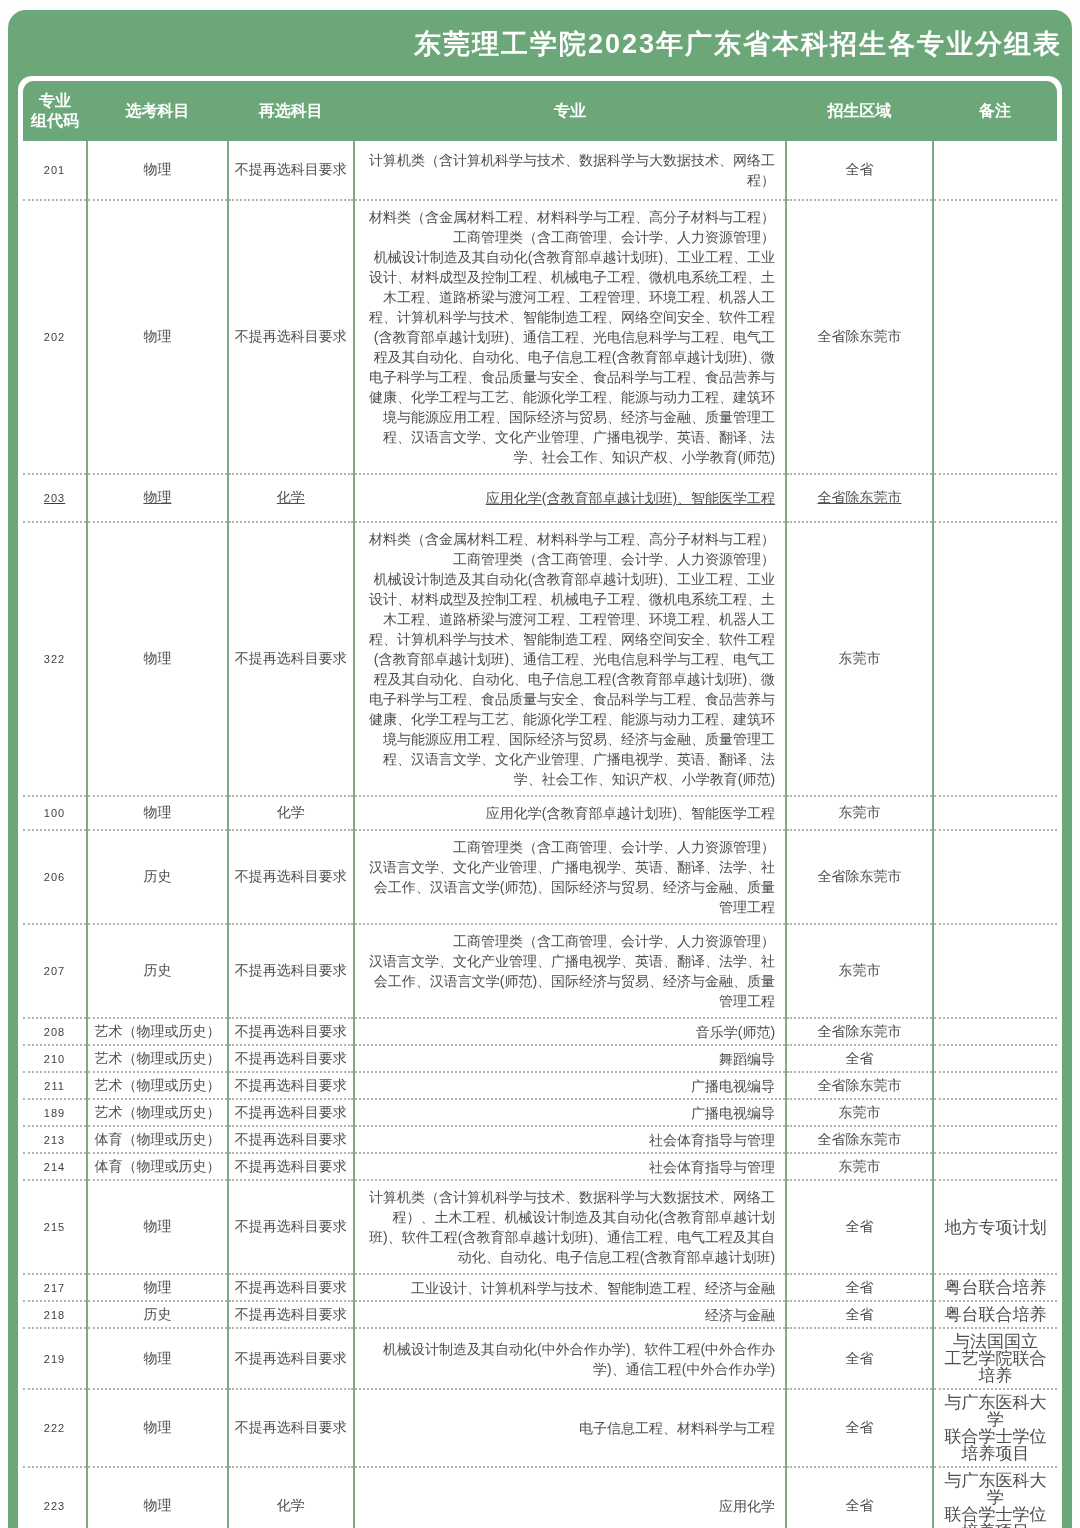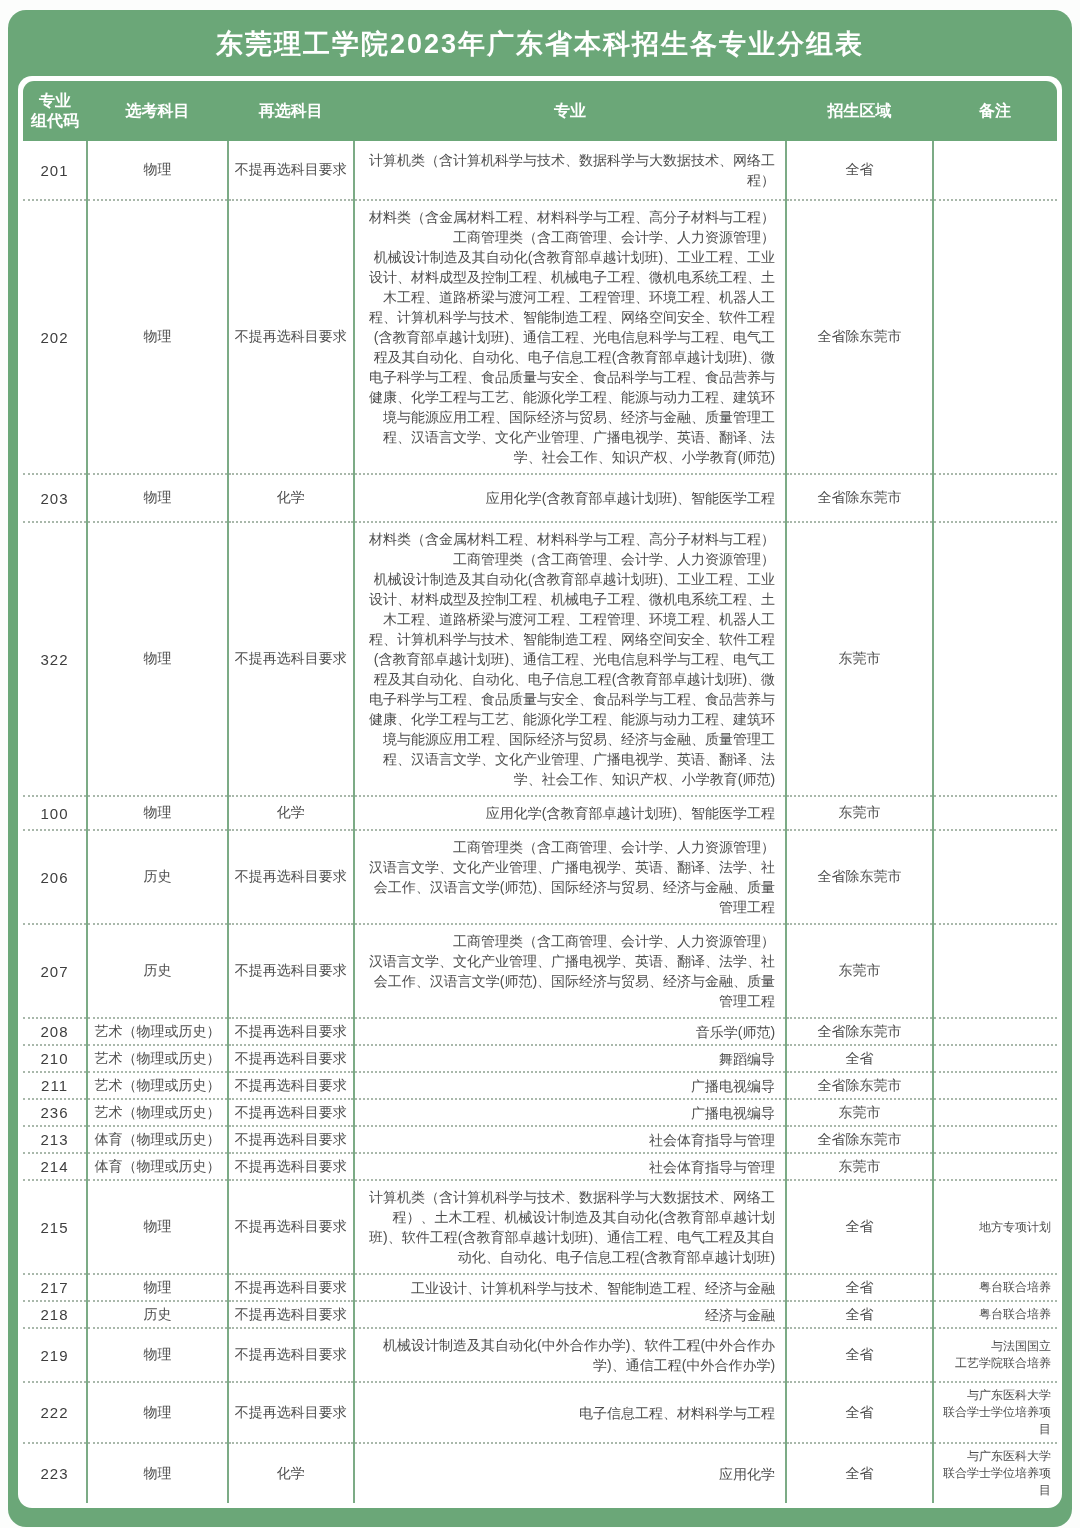--- a/index.html
+++ b/index.html
@@ -8,47 +8,47 @@
     font-family:"Liberation Sans","DejaVu Sans",sans-serif;
     -webkit-font-smoothing:antialiased;
   }
   .frame {
     margin:10px 8px 0 8px;
     background:#6ba778;
     border-radius:18px;
     padding:0 10px 19px 10px;
   }
   .title {
-    color:#ffffff; font-size:27px; font-weight:bold; text-align:center;
+    color:#ffffff; font-size:27px; font-weight:bold; text-align:right;
     padding:16px 0 14px 0; letter-spacing:2px;
   }
   .card { background:#ffffff; border-radius:14px; padding:5px; }
   .tbl-wrap { border-radius:11px; overflow:hidden; }
   table { width:100%; border-collapse:collapse; table-layout:fixed; }
   thead th {
     background:#6ba778; color:#ffffff; font-size:16px; font-weight:bold;
     height:56px; white-space:pre-line; line-height:1.25; vertical-align:middle;
     padding:2px 2px;
   }
   tbody td {
     background:#ffffff; border-left:2px solid #7cab86;
     font-size:14px; color:#4e4e4e; vertical-align:middle;
     padding:4px 6px;
   }
   tbody td:first-child { border-left:none; }
   tbody tr + tr td { border-top:2px dotted #a9b8ab; }
   td.c { text-align:center; }
-  td.code { font-size:15px; color:#3e3e3e; letter-spacing:1px; }
+  td.code { font-size:11px; color:#3e3e3e; letter-spacing:1px; }
   td.majors {
     text-align:right; padding:6px 10px 6px 13px;
     line-height:20px; white-space:pre-line;
   }
-  td.note { white-space:pre-line; font-size:12px; line-height:17px; text-align:right; }
+  td.note { white-space:pre-line; font-size:17px; line-height:17px; text-align:center; }
   tr.pad9  td { padding-top:9px;  padding-bottom:9px; }
-  tr.pad13 td { padding-top:13px; padding-bottom:13px; }
+  tr.pad13 td { padding-top:13px; padding-bottom:13px;text-decoration:underline; }
   tr.pad6  td { padding-top:6px;  padding-bottom:6px; }
   tr.pad2  td { padding-top:2.5px; padding-bottom:2.5px; }
 </style>
 </head>
 <body>
 
 <div class="frame">
   <div class="title">东莞理工学院2023年广东省本科招生各专业分组表</div>
   <div class="card">
     <div class="tbl-wrap">
@@ -153,21 +153,21 @@
           </tr>
           <tr class="pad2">
             <td class="c code">211</td>
             <td class="c">艺术（物理或历史）</td>
             <td class="c">不提再选科目要求</td>
             <td class="majors">广播电视编导</td>
             <td class="c">全省除东莞市</td>
             <td class="note"></td>
           </tr>
           <tr class="pad2">
-            <td class="c code">236</td>
+            <td class="c code">189</td>
             <td class="c">艺术（物理或历史）</td>
             <td class="c">不提再选科目要求</td>
             <td class="majors">广播电视编导</td>
             <td class="c">东莞市</td>
             <td class="note"></td>
           </tr>
           <tr class="pad2">
             <td class="c code">213</td>
             <td class="c">体育（物理或历史）</td>
             <td class="c">不提再选科目要求</td>

